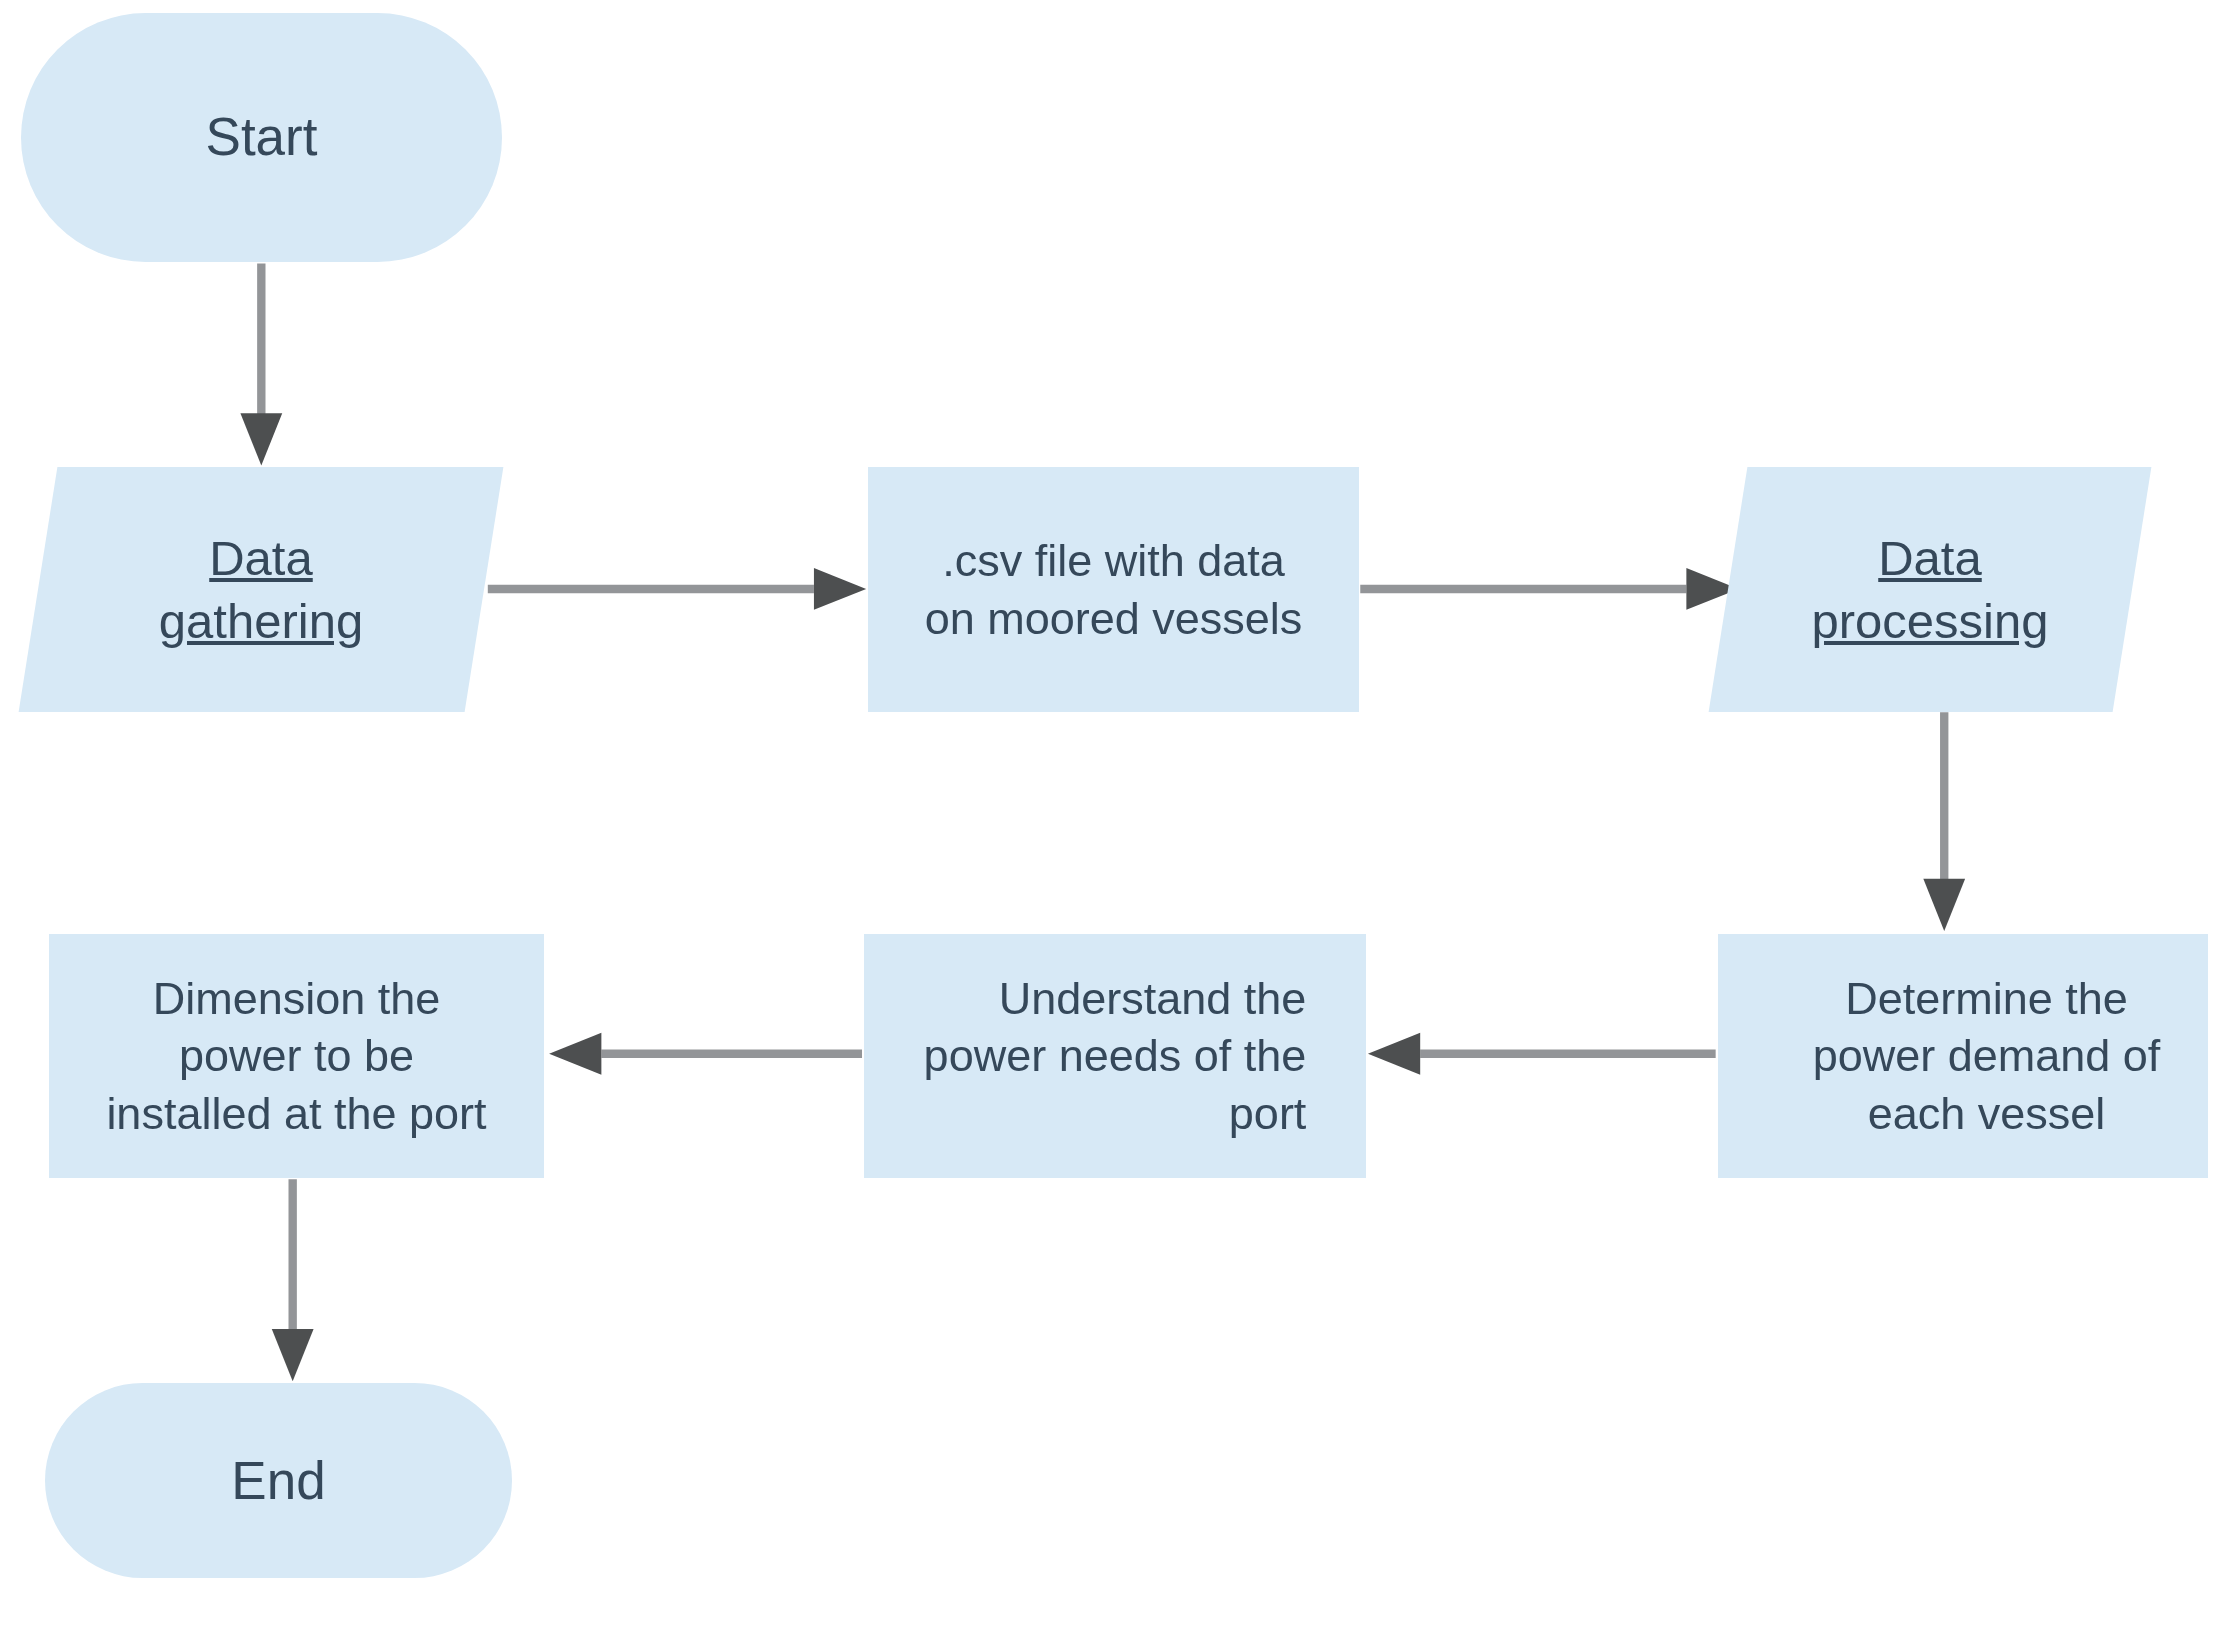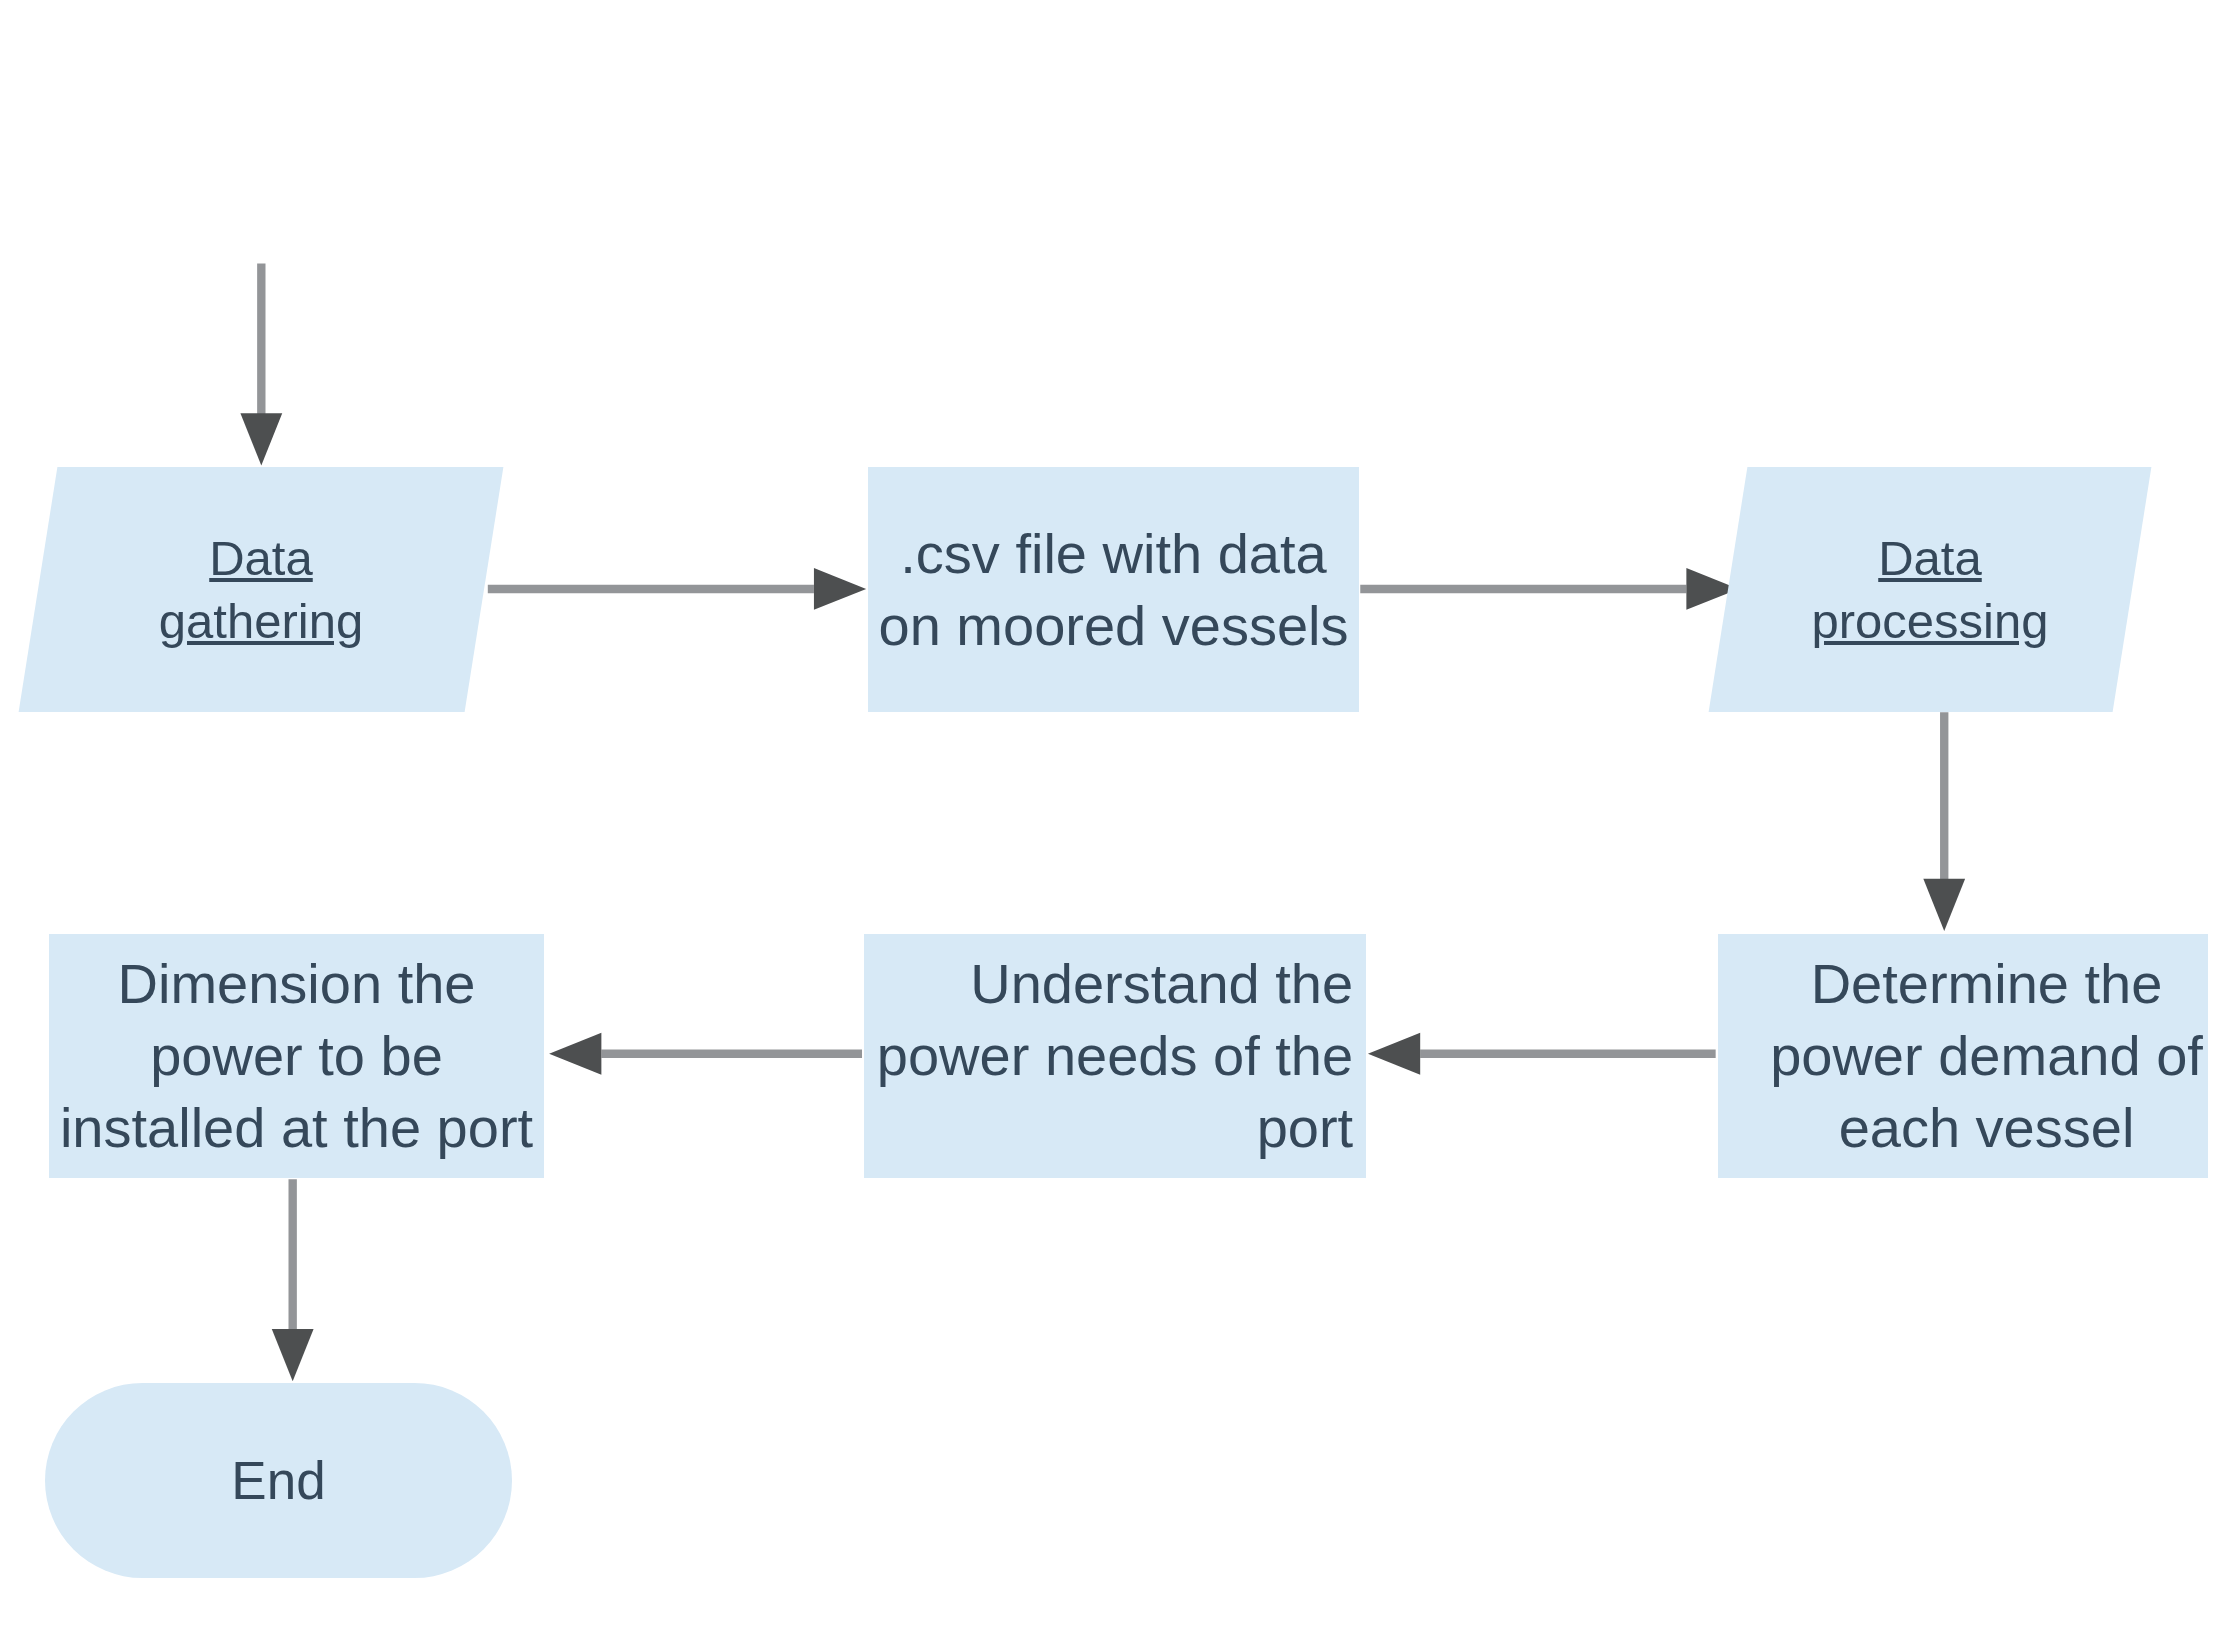--- a/index.html
+++ b/index.html
@@ -32,21 +32,21 @@
     position: relative;
     white-space: pre-line;
     line-height: 1.28;
     z-index: 1;
   }
   .terminator .fill { border-radius: 132px; }
   .parallelogram .fill { transform: skewX(-9deg); }
 
   .terminator  { font-size: 53px; }
   .parallelogram { font-size: 49px; text-decoration: underline; }
-  .rect { font-size: 56px; }
+  .rect { font-size: 45px; }
 
   
   #node-start            { left: 21px;   top: 12.5px;   width: 481px; height: 249px; }
   #node-data-gathering   { left: 38px;   top: 467px;  width: 446px; height: 245px; }
   #node-csv-file         { left: 868px; top: 467px;  width: 491px; height: 245px; }
   #node-data-processing  { left: 1728px; top: 467px;  width: 404px; height: 245px; }
   #node-determine        { left: 1718px; top: 934px; width: 443px; height: 244px; padding-left: 47px; }
   #node-understand       { left: 864px; top: 934px; width: 502px; height: 244px; text-align: right; }
   #node-dimension        { left: 49px;   top: 934px; width: 495px; height: 244px; }
   #node-end              { left: 45px;   top: 1383px; width: 467px; height: 195px; }
@@ -90,20 +90,24 @@
     <g>
       <line x1="1237" y1="1512" x2="863" y2="1512"></line>
       <polygon points="788,1512 863,1482 863,1542"></polygon>
     </g>
     <g>
       <line x1="420" y1="1692" x2="420" y2="1908"></line>
       <polygon points="420,1982 390,1907 450,1907"></polygon>
     </g>
   </svg>
 
+  <div class="node terminator" id="node-start">
+    <div class="fill"></div>
+    <span class="label">Start</span>
+  </div>
 
   <div class="node parallelogram" id="node-data-gathering">
     <div class="fill"></div>
     <span class="label">Data
 gathering</span>
   </div>
 
   <div class="node rect" id="node-csv-file">
     <div class="fill"></div>
     <span class="label">.csv file with data

